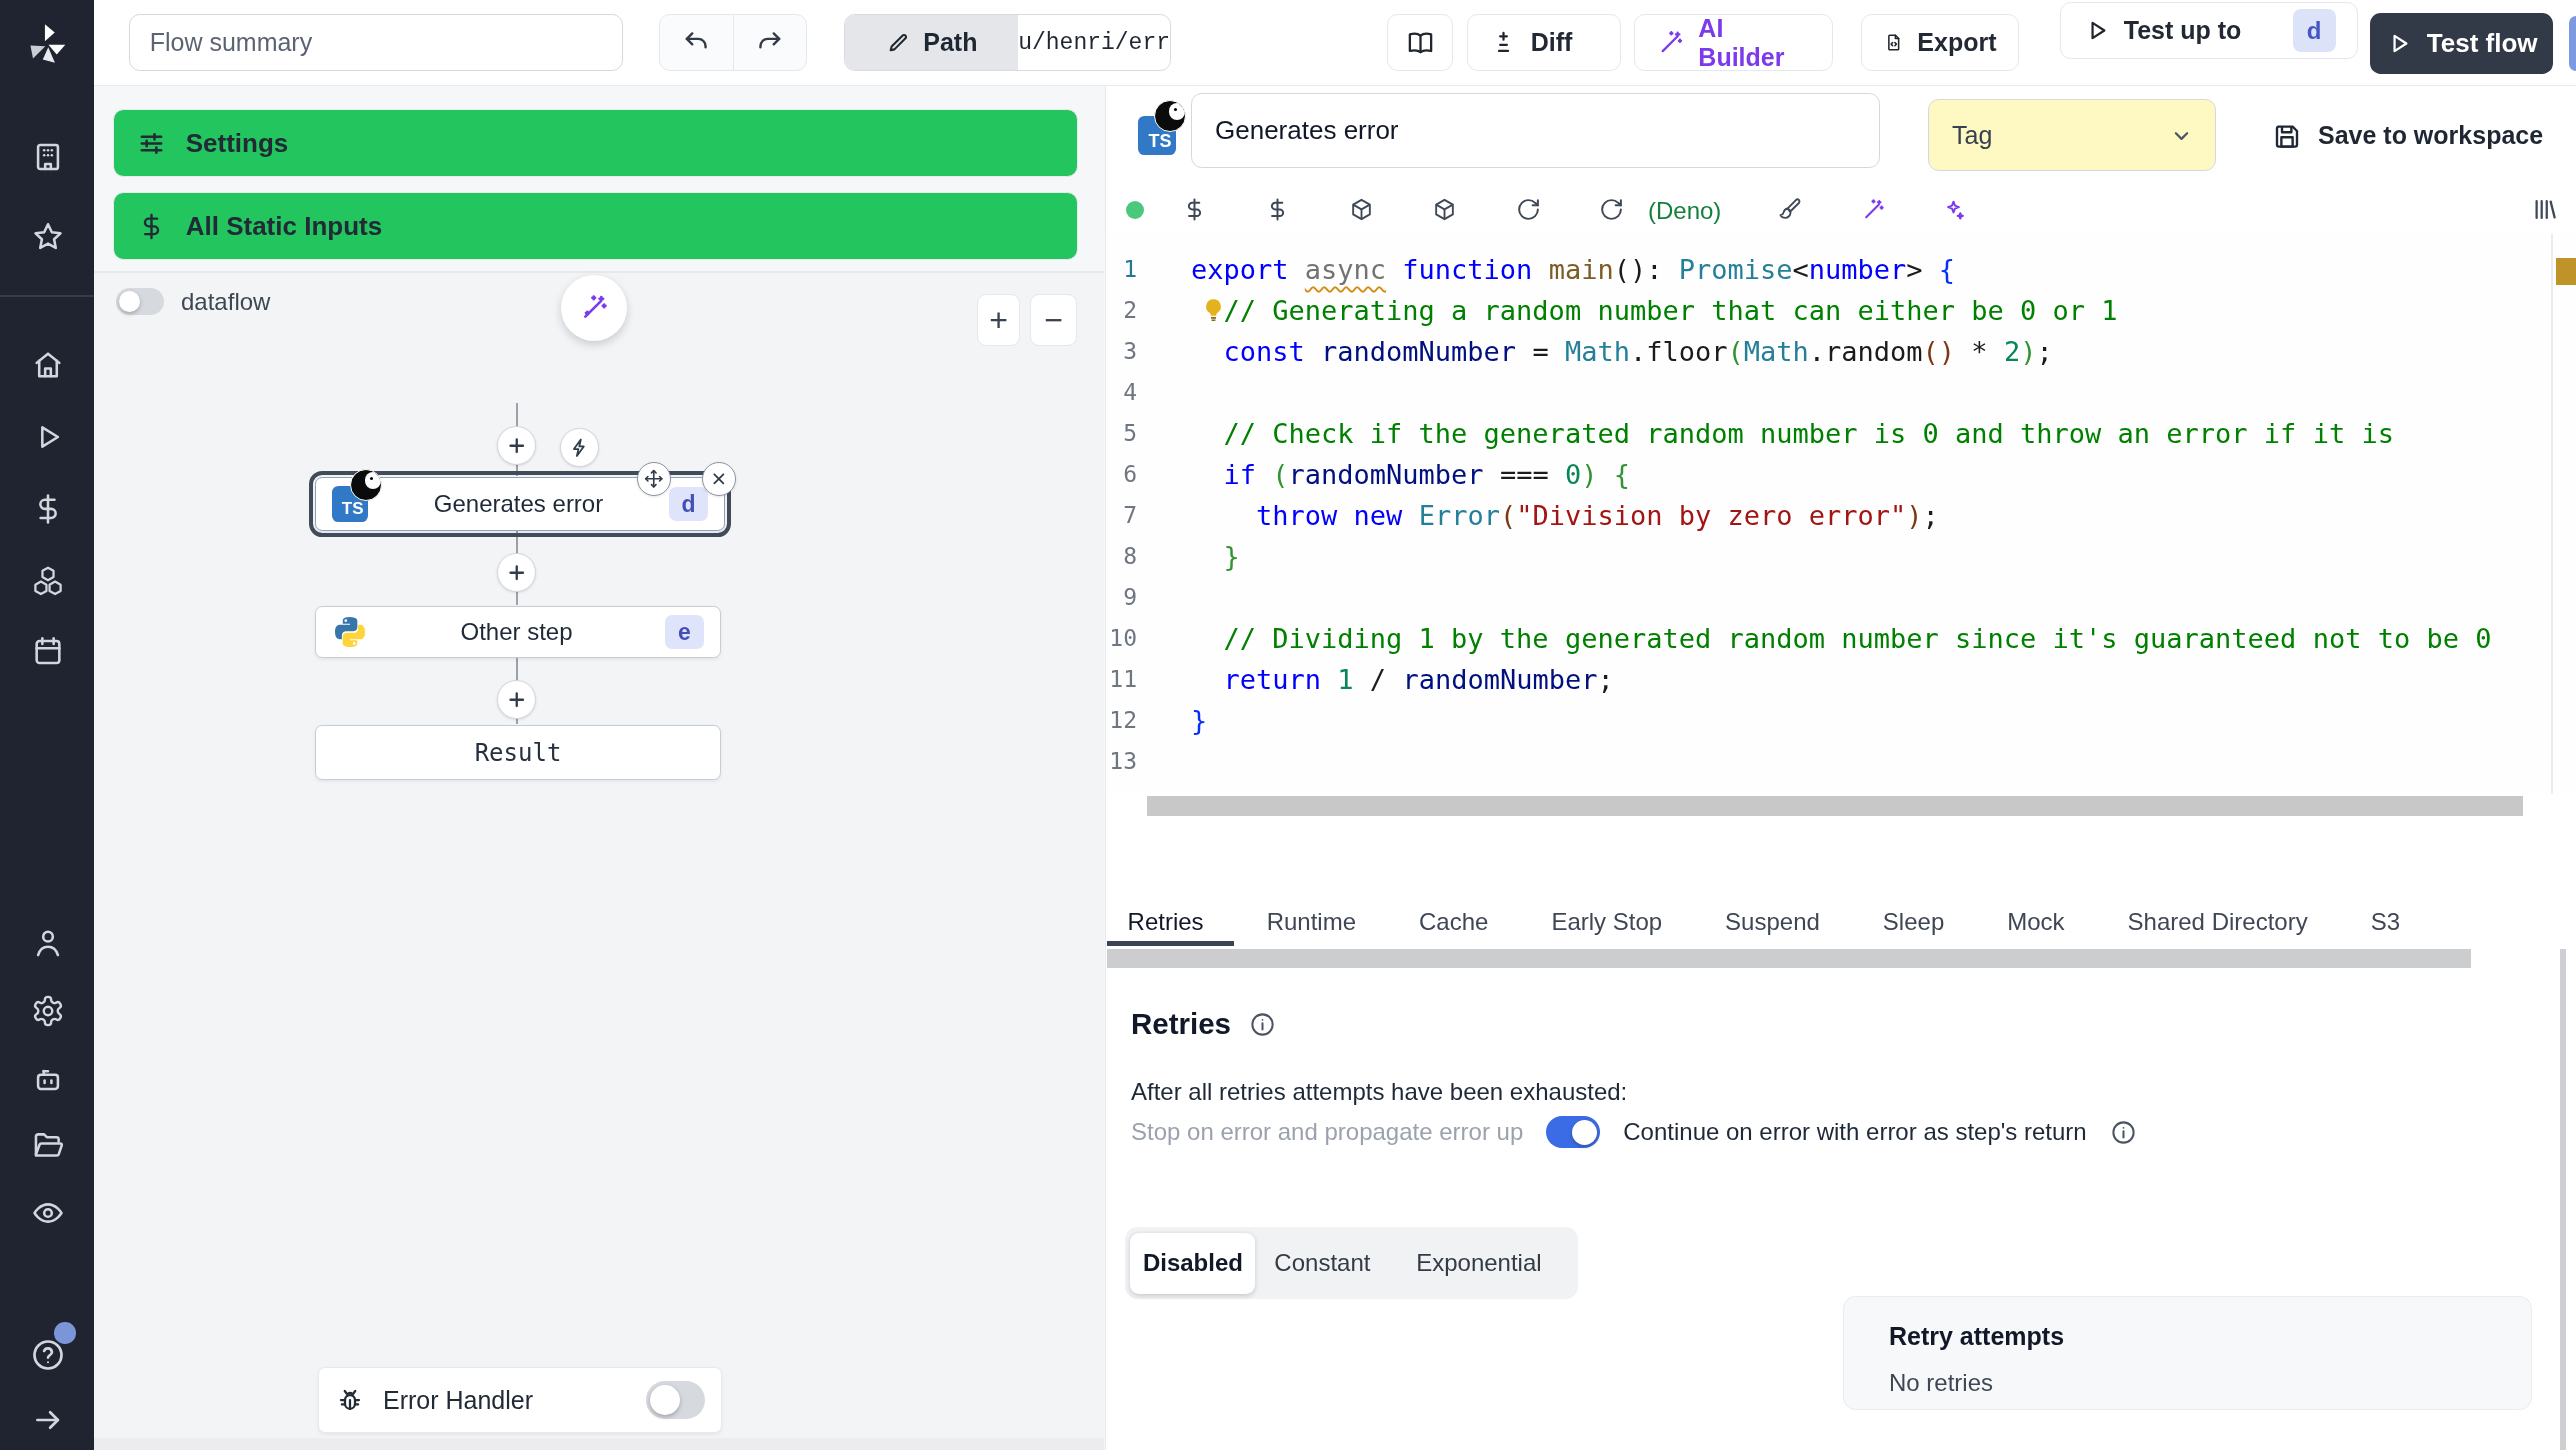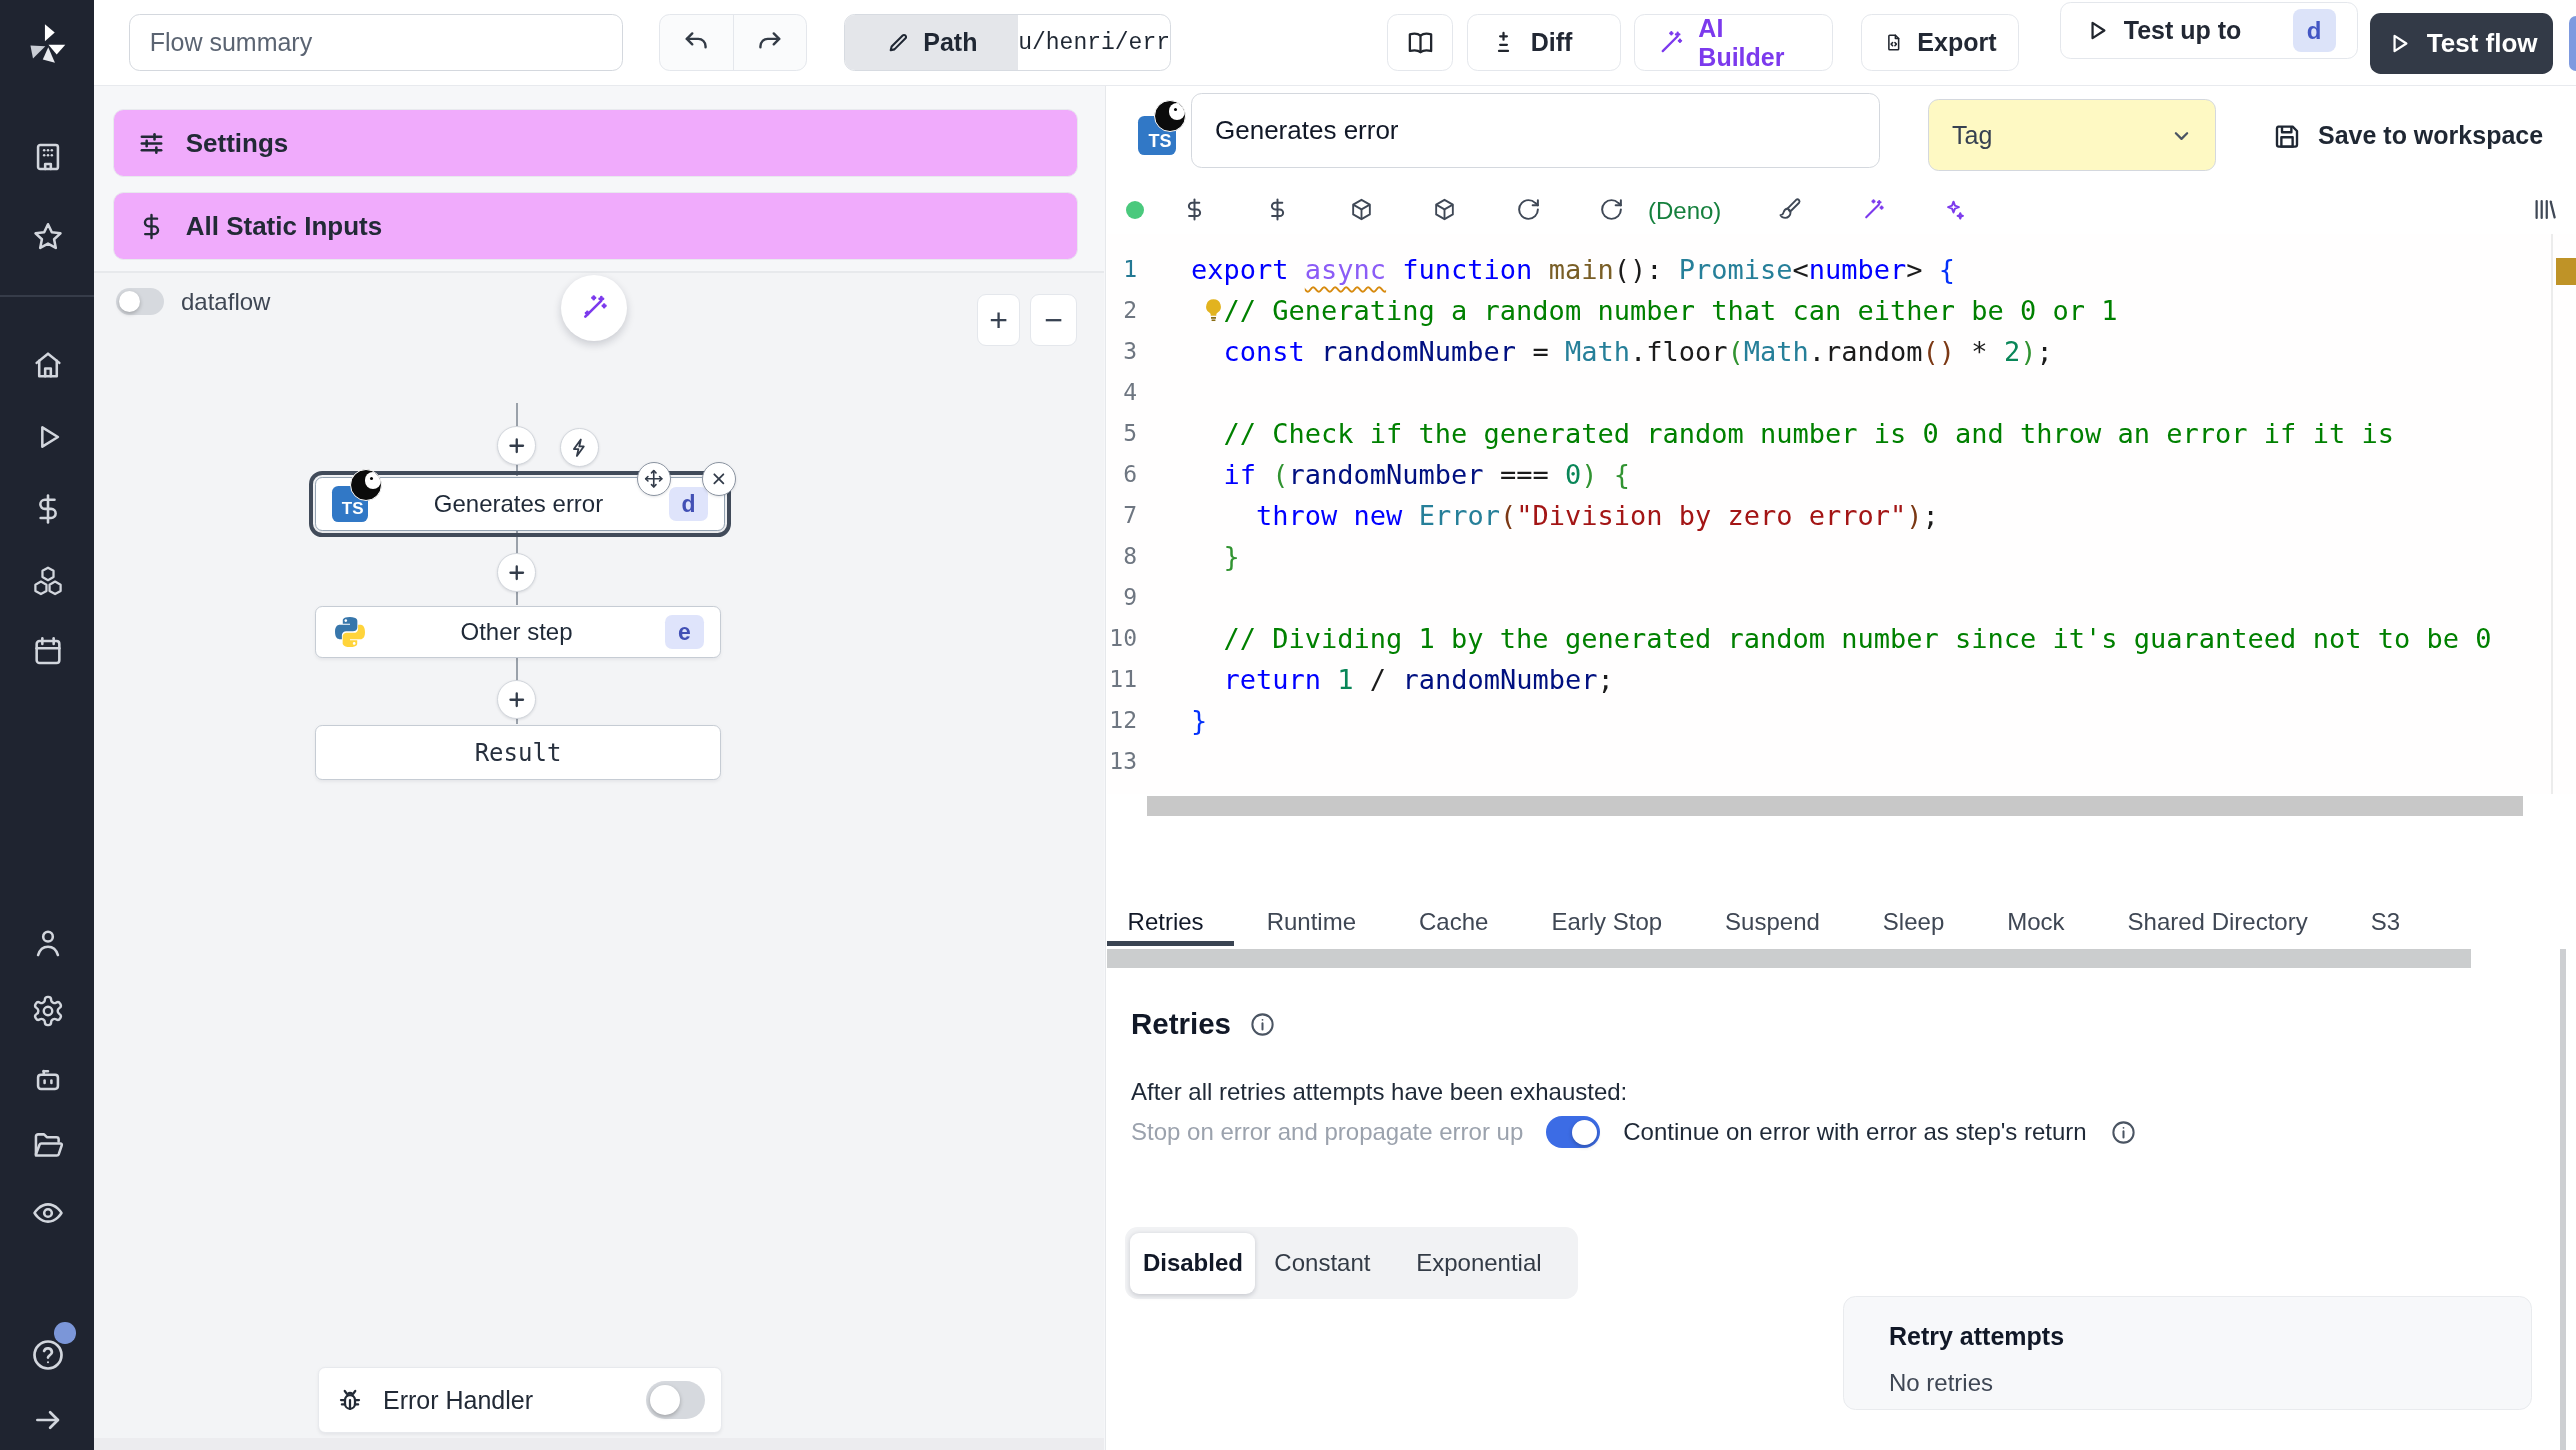--- a/index.html
+++ b/index.html
@@ -29,21 +29,21 @@
   .path-right{flex:1;display:flex;align-items:center;justify-content:center;font-family:Liberation Mono, monospace;font-size:23px;color:#1f2733;}
   .test-flow{left:2370px;top:13.4px;width:183px;height:61px;background:#333a47;border-radius:10.7px;display:flex;align-items:center;justify-content:center;gap:14.3px;
              color:#fff;font-weight:600;font-size:26px;border:none;}
   .deploy-sliver{left:2569px;top:16px;width:7.2px;height:55px;background:#7d9ae0;border-radius:9px 0 0 9px;}
   .mini-badge{min-width:43px;height:43px;border-radius:8px;background:#dce3f9;color:#4356c4;font-weight:700;font-size:24px;
               display:flex;align-items:center;justify-content:center;}
 
   
   .flowpanel{left:94px;top:86px;width:1012px;height:1365px;background:#f6f7f9;border-right:1.8px solid #e6e8eb;box-sizing:border-box;}
   .graph-bg{left:94px;top:272px;width:1010px;height:1179px;background:#f3f4f6;}
-  .panel-card{position:absolute;background:#f0abfc;border:1.8px solid #e8eaee;border-radius:10.7px;display:flex;align-items:center;gap:19.7px;
+  .panel-card{position:absolute;background:#22c55e;border:1.8px solid #e8eaee;border-radius:10.7px;display:flex;align-items:center;gap:19.7px;
               padding:0 23px;box-sizing:border-box;font-weight:700;font-size:26px;color:#222a36;}
   .divider-h{left:94px;top:271px;width:1010px;height:1.8px;background:#e7e9ec;}
 
   .toggle{position:absolute;border-radius:894px;}
   .toggle .knob{position:absolute;background:#fff;border-radius:50%;box-shadow:0 1.8px 4.5px rgba(0,0,0,.25);}
 
   .node{position:absolute;background:#fff;border:1.8px solid #c6ccd4;border-radius:7.2px;display:flex;align-items:center;
         padding:0 16px;box-sizing:border-box;box-shadow:0 1.8px 3.6px rgba(15,23,42,.06);}
   .node .nlabel{flex:1;text-align:center;font-size:24px;color:#1f2937;}
   .node.mono .nlabel{font-family:"DejaVu Sans Mono",monospace;color:#27303e;}
@@ -76,21 +76,21 @@
 
   
   .gutter{left:1107px;top:249px;width:30px;text-align:right;font-family:"DejaVu Sans Mono",monospace;font-size:23px;color:#6e7681;}
   .ln-num{height:41px;line-height:41px;}
   .ln-active{color:#237893;}
   .codelines{left:1191px;top:249px;width:1342px;}
   .code-line{white-space:pre;height:41px;line-height:41px;font-family:"DejaVu Sans Mono",monospace;font-size:27px;}
   .tk-kw{color:#0000ff}.tk-fn{color:#795E26}.tk-ty{color:#267f99}.tk-vr{color:#001080}
   .tk-pl{color:#1b1b1b}.tk-com{color:#008000}.tk-str{color:#a31515}.tk-num{color:#098658}
   .tk-b1{color:#0431fa}.tk-b2{color:#319331}.tk-b3{color:#7b3814}
-  .tk-kww{color:#8b5cf6;text-decoration:underline wavy #d78a0e 2.2px;text-underline-offset:7.2px;}
+  .tk-kww{color:#737373;text-decoration:underline wavy #d78a0e 2.2px;text-underline-offset:7.2px;}
   .ruler-line{left:2551px;top:234px;width:1.8px;height:560px;background:#ececec;}
   .ruler-mark{left:2556px;top:258px;width:19.7px;height:27px;background:#bf9327;}
   .hscroll{left:1147px;top:796px;width:1376px;height:19.7px;background:#c8c8c8;}
 
   
   .tabs-row{left:1107px;top:832px;width:1469px;height:64px;display:flex;align-items:center;padding-left:19.7px;box-sizing:border-box;
             border-bottom:1.8px solid #e7e9ec;background:#fff;}
   .tab{padding:0 33px;font-size:25px;color:#374151;height:100%;display:flex;align-items:center;position:relative;}
   .tab.active{color:#111827;}
   .tab.active::after{content:"";position:absolute;left:3.6px;right:3.6px;bottom:0;height:6.3px;background:#3a4452;}

